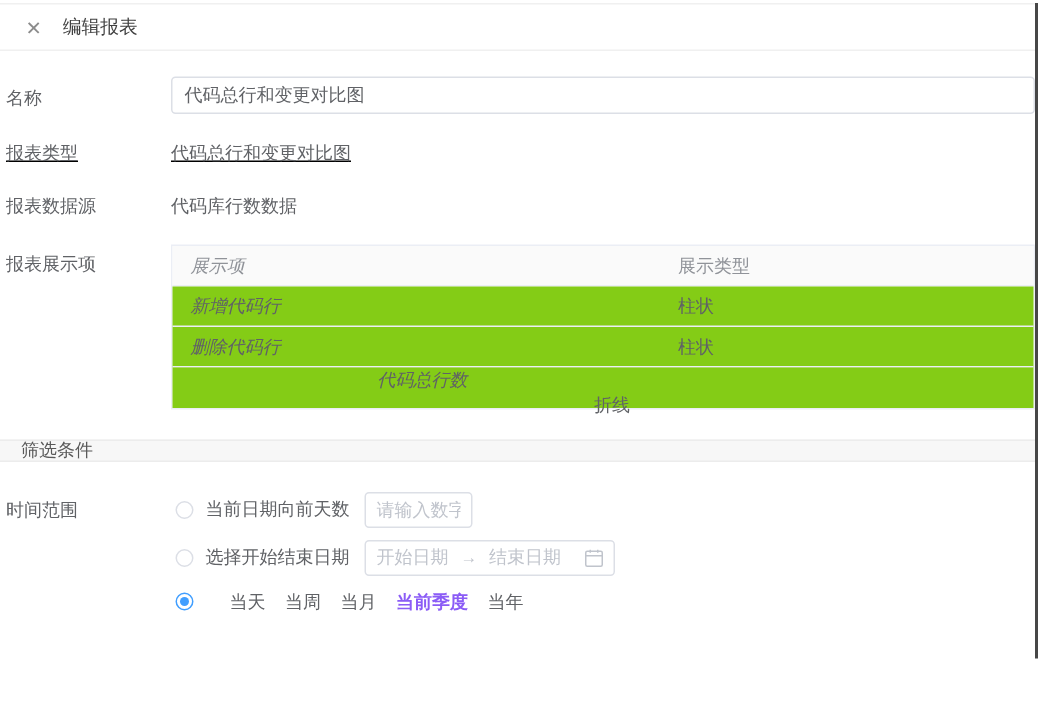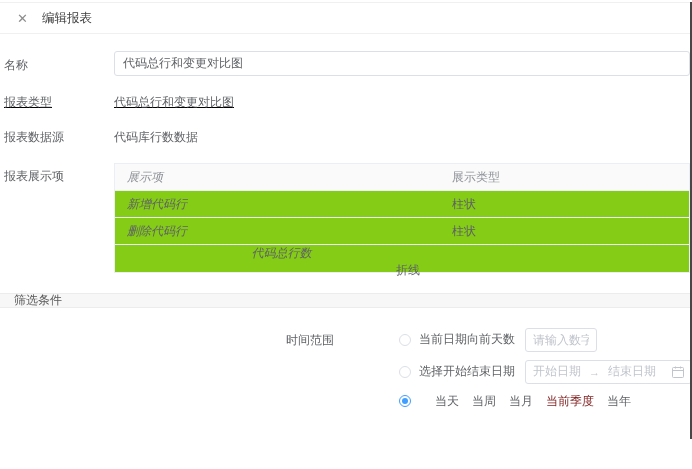--- a/index.html
+++ b/index.html
@@ -36,21 +36,21 @@
   .tbl-head { background:#fafafa; color:#909399; }
   .tbl-col1 { width:325px; padding-left:12px; flex-shrink:0;font-style:italic; }
   .tbl-col2 { flex:1; padding-left:12px; }
   .tbl-body .tbl-col1, .tbl-body .tbl-col2 { color:#606266; }
 
   .section-bar { margin-top:20px; height:15px; background:#f7f7f7;
                  border-top:1px solid #ececec; border-bottom:1px solid #ececec;
                  display:flex; align-items:center; padding-left:14px; }
   .section-title { font-size:12px; color:#595959; }
 
-  .row-time { margin-top:19px;justify-content:flex-end; }
+  .row-time { margin-top:19px; }
   .radio-col { display:flex; flex-direction:column; padding-top:0; }
   .radio-row { display:flex; align-items:center; height:25px; margin-bottom:7px; }
   .radio { width:12px; height:12px; border-radius:50%; border:1px solid #dcdfe6;
            background:#fff; margin-left:3px; flex-shrink:0; position:relative; cursor:pointer; }
   .radio.checked { border-color:#409eff; }
   .radio.checked::after { content:""; position:absolute; left:2px; top:2px; width:6px; height:6px;
                           border-radius:50%; background:#409eff; }
   .radio-label { margin-left:8px; font-size:12px; color:#606266; cursor:pointer; }
 
   .num-input { margin-left:10px; width:72px; height:24px; border:1px solid #dcdfe6; border-radius:3px;
@@ -61,21 +61,21 @@
   .date-range { margin-left:10px; width:167px; height:24px; border:1px solid #dcdfe6; border-radius:3px;
                 display:flex; align-items:center; padding:0 7px; cursor:pointer; background:#fff; }
   .date-ph { font-size:12px; color:#c0c4cc; }
   .date-sep { font-size:11px; color:#c0c4cc; margin:0 8px; }
   .cal-icon { margin-left:auto; width:12px; height:12px; flex-shrink:0; }
   .cal-icon svg { display:block; }
 
   .choice-row { height:16px; margin-top:2px; }
   .choice-list { display:flex; margin-left:24px; }
   .choice { font-size:12px; color:#606266; margin-right:13px; cursor:pointer; }
-  .choice.active { color:#7f1d1d; }
+  .choice.active { color:#8b5cf6;font-weight:bold; }
 </style>
 </head>
 <body>
 
 <div class="page">
 
   <div class="drawer">
 
     <div class="drawer-header">
       <span class="close-icon">✕</span>

